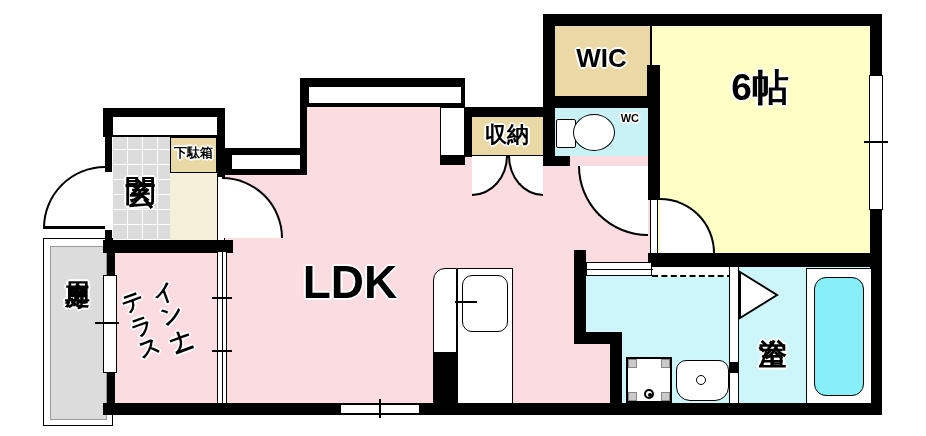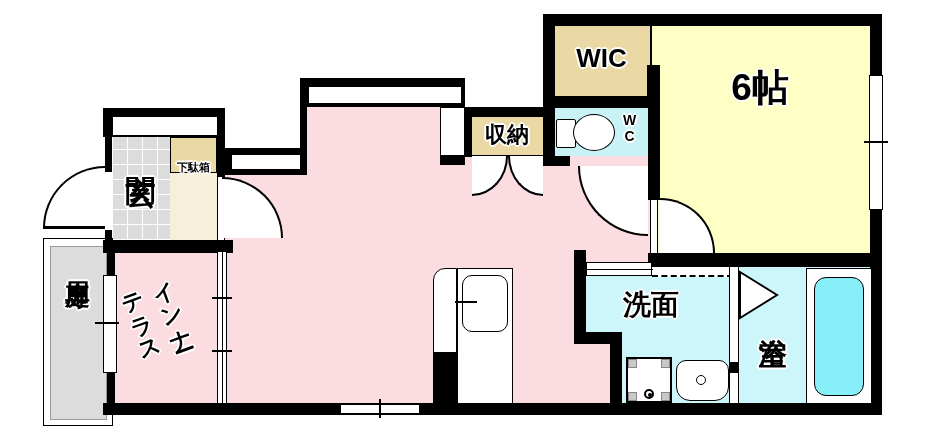--- a/index.html
+++ b/index.html
@@ -126,30 +126,30 @@
   <div class="abs fix" style="left:676px;top:360px;width:53px;height:41px;border-width:1.5px;border-radius:10px 10px 14px 14px;">
     <div class="abs" style="left:19px;top:14px;width:10px;height:10px;border:1.5px solid #000;border-radius:50%;background:#fff;"></div>
   </div>
   <div class="abs fix" style="left:806px;top:268px;width:66px;height:136px;border-width:1.5px;"></div>
   <div class="abs" style="left:814px;top:277px;width:50px;height:119px;background:#86eff7;border:1.5px solid #000;border-radius:12px;"></div>
   <svg class="abs" style="left:739px;top:270px;" width="40" height="50" viewBox="0 0 40 50">
     <polygon points="1,2 38,25 1,48" fill="#ffffff" stroke="#000000" stroke-width="2"></polygon>
   </svg>
 
   <div class="lbl" style="left:240px;top:258px;width:220px;font-size:46px;">
+    <div>LDK</div>
   </div>
   <div class="lbl" style="left:655px;top:68px;width:210px;font-size:40px;">
     <div style="font-size:37px;text-align:center;">6帖</div>
   </div>
   <div class="lbl" style="left:555px;top:44px;width:93px;font-size:26px;">WIC</div>
   <div class="lbl" style="left:469px;top:123px;width:76px;font-size:22px;">収納</div>
-  <div class="lbl" style="left:620px;top:112px;width:19px;font-size:14px;white-space:normal;word-break:break-all;line-height:1.15;">WC</div>
+  <div class="lbl" style="left:620px;top:112px;width:19px;font-size:11px;white-space:normal;word-break:break-all;line-height:1.15;text-align:right;">WC</div>
   <div class="lbl vert" style="left:124px;top:152px;font-size:30px;">玄関</div>
-  <div class="lbl" style="left:170px;top:162px;width:47px;font-size:11px;">下駄箱</div>
+  <div class="lbl" style="left:170px;top:146px;width:47px;font-size:13px;">下駄箱</div>
   <div class="lbl vert" style="left:64px;top:262px;font-size:25px;">専用庭</div>
   <div class="lbl" style="left:125px;top:272px;transform:rotate(-20deg);">
     <span class="vert" style="font-size:22px;margin-right:4px;vertical-align:top;display:inline-block;">テラス</span>
     <span class="vert" style="font-size:22px;vertical-align:top;display:inline-block;">インナー</span>
   </div>
-  <div class="lbl" style="left:595px;top:290px;width:112px;font-size:28px;">洗面</div>
   <div class="lbl vert" style="left:757px;top:316px;font-size:28px;">浴室</div>
 
 </div>
 
 </body></html>

